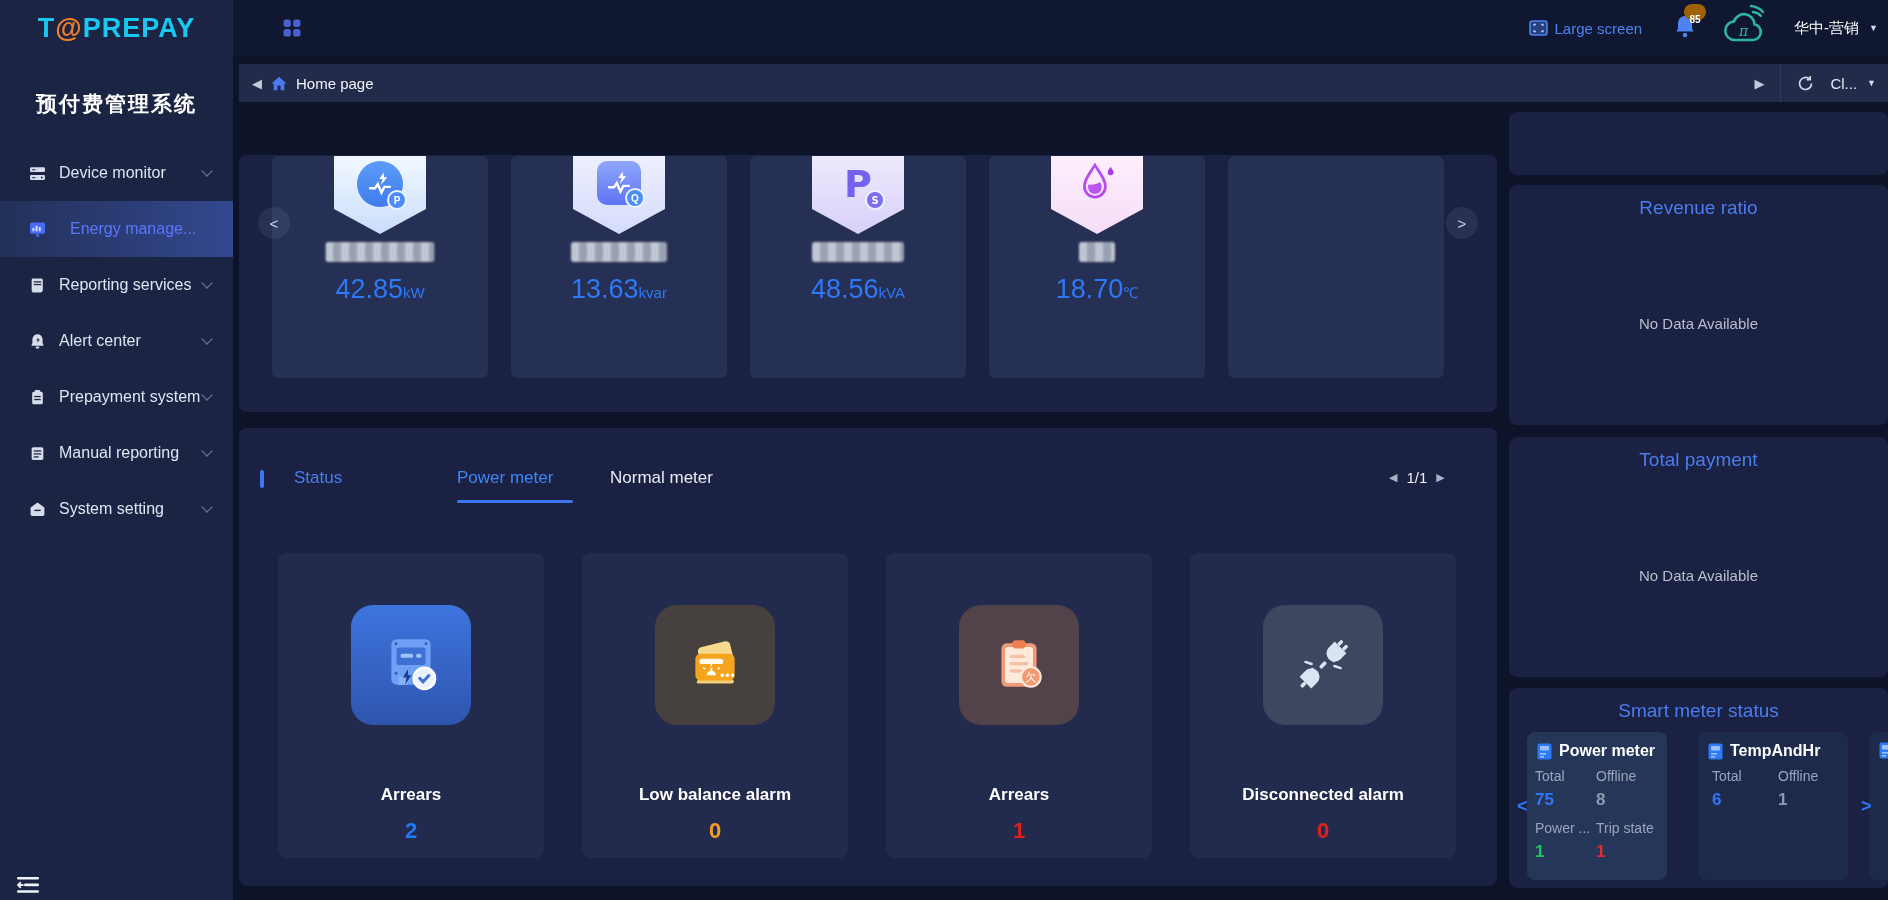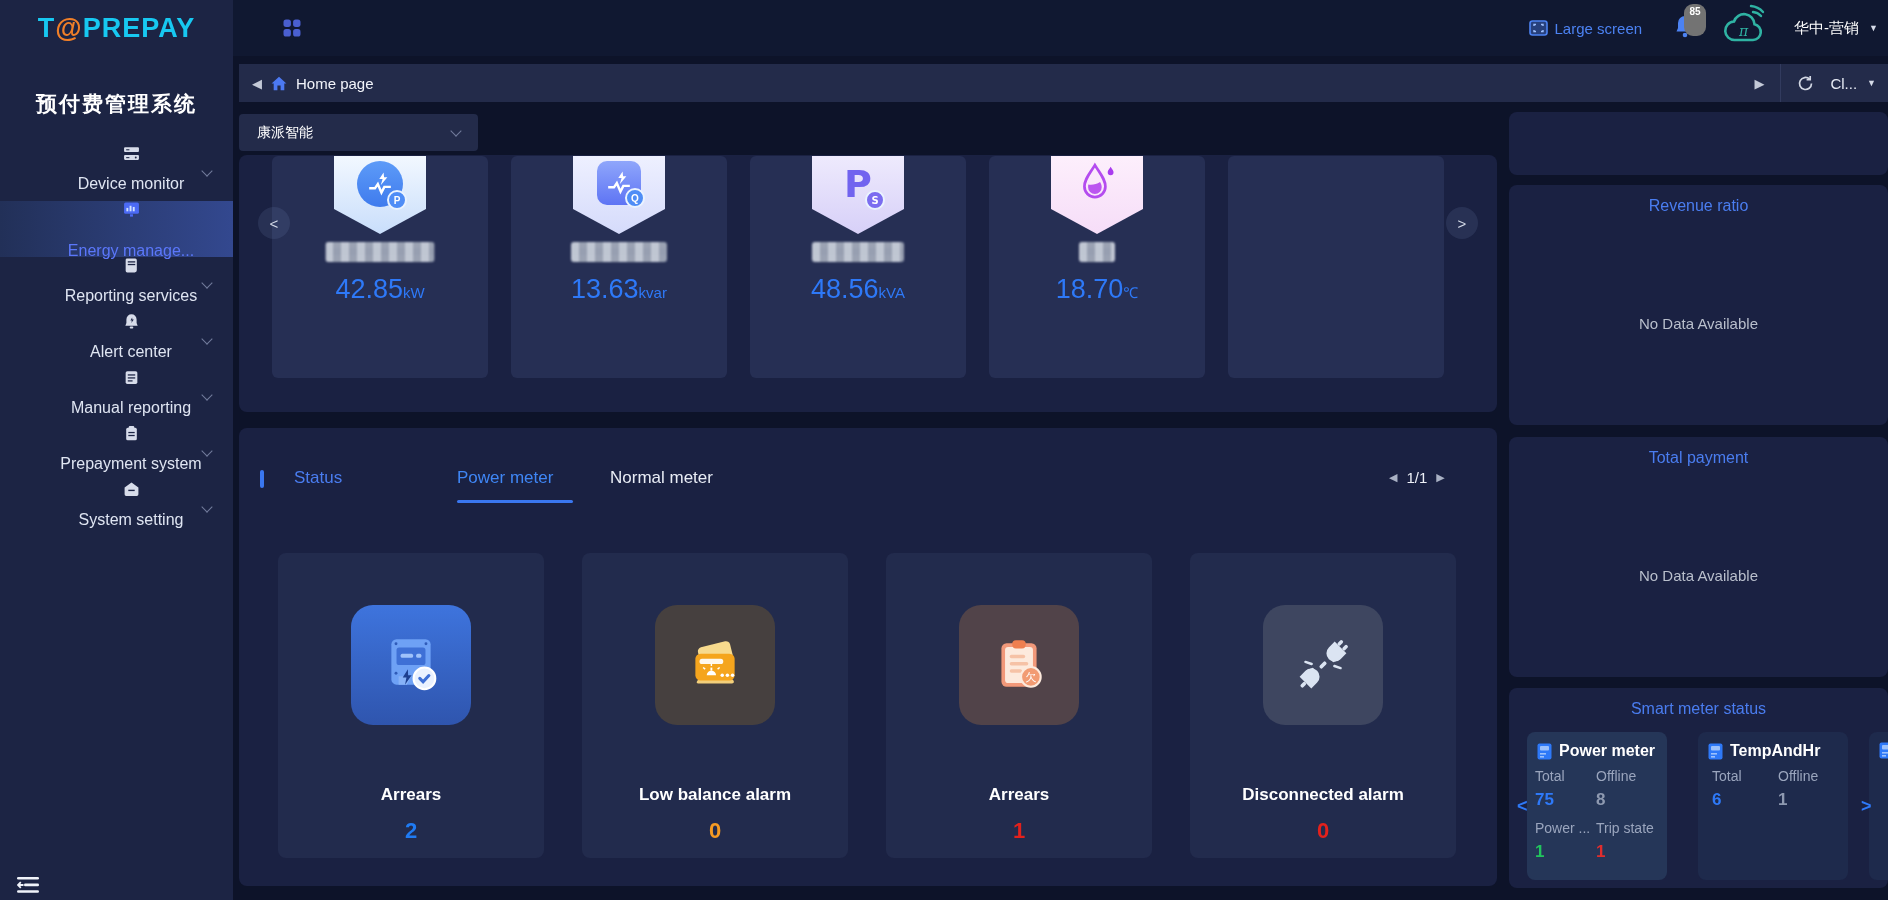--- a/index.html
+++ b/index.html
@@ -7,35 +7,35 @@
   #app { position:relative; width:1888px; height:900px; overflow:hidden;
          background:#0d1329; font-family:"Liberation Sans",sans-serif; color:#e6eaf4; }
 
   
   .sidebar { position:absolute; left:0; top:0; width:233px; height:900px; background:#1c2444; z-index:5; }
   .logo { padding-top:13px; text-align:center; font-size:27px; font-weight:800; letter-spacing:1px; color:#17c8f1; }
   .logo .at { color:#f07f28; }
   .sys-title { margin-top:46px; text-align:center; font-size:21px; font-weight:700; color:#ffffff; letter-spacing:2px; }
   .menu { position:absolute; top:145px; left:0; right:0; }
   .menu-item { position:relative; height:56px; display:flex; align-items:center; padding-left:29px; gap:13px;
-               font-size:16px; color:#dfe5f2; cursor:pointer;flex-direction:column; }
+               font-size:16px; color:#dfe5f2; cursor:pointer; }
   .menu-item svg { flex:0 0 auto; color:#d7dcea; }
   .menu-item.active { background:linear-gradient(90deg,#223058,#33488f); color:#5b77fa;gap:24px; }
   .menu-item.active svg { color:#4b6af5; }
   .chev { position:absolute; right:22px; top:50%; width:8px; height:8px; margin-top:-6px;
           border-right:1.6px solid #727c9c; border-bottom:1.6px solid #727c9c; transform:rotate(45deg); }
   .collapse-btn { position:absolute; left:17px; bottom:6px; width:22px; height:18px; cursor:pointer; }
 
   
   .topbar { position:absolute; left:233px; top:0; width:1655px; height:56px; background:#101831; }
   .grid-icon { position:absolute; left:50px; top:19px; }
   .tb-right { position:absolute; right:10px; top:0; height:56px; display:flex; align-items:center; }
   .large-screen { display:flex; align-items:center; gap:7px; color:#4c82f2; font-size:15px; cursor:pointer; }
   .bell-wrap { position:relative; margin-left:32px; cursor:pointer; }
-  .badge { position:absolute; left:10px; top:-10px; min-width:22px; height:32px; padding:0 4px; background:#737373;
+  .badge { position:absolute; left:10px; top:-10px; min-width:22px; height:16px; padding:8px 4px; background:#a16207;
            border-radius:9px; color:#fff; font-size:10px; line-height:16px; text-align:center; font-weight:700; }
   .cloud-wrap { margin-left:26px; }
   .user-wrap { margin-left:26px; display:flex; align-items:center; gap:10px; color:#fff; font-size:15px; cursor:pointer; }
   .caret { font-size:9px; color:#d6dbe8; }
 
   
   .crumbbar { position:absolute; left:239px; top:64px; width:1649px; height:38px; background:#232b4a; }
   .crumb-left { position:absolute; left:13px; top:0; height:38px; display:flex; align-items:center; gap:9px; }
   .tri { color:#c3c9d7; font-size:13px; cursor:pointer; }
   .crumb-title { color:#f2f4fa; font-size:15px; }
@@ -110,21 +110,21 @@
   .scard .lbl { margin-top:60px; font-size:17px; font-weight:700; color:#fff; }
   .scard .val { margin-top:13px; font-size:22px; font-weight:700; }
   .val.v-blue { color:#1f7bf4; } .val.v-orange { color:#f59a23; } .val.v-red { color:#e3211c; }
 
   
   .rpanel { position:absolute; left:1509px; width:379px; background:#1a2142; border-radius:8px; }
   .rp-a { top:112px; height:63px; }
   .rp-b { top:185px; height:240px; }
   .rp-c { top:437px; height:240px; }
   .rp-d { top:688px; height:200px; overflow:hidden; }
-  .rp-title { position:absolute; top:12px; left:0; right:0; text-align:center; font-size:16px; color:#4a7df0; }
+  .rp-title { position:absolute; top:12px; left:0; right:0; text-align:center; font-size:19px; color:#4a7df0; }
   .rp-empty { position:absolute; top:130px; left:0; right:0; text-align:center; font-size:15px; color:#b9bfcc; }
   .sm-cards { position:absolute; left:0; top:44px; right:0; height:148px; }
   .smcard { position:absolute; top:0; height:148px; border-radius:8px; background:#1e2a4c; cursor:pointer; }
   .smcard.sel { background:#253658; }
   .smcard.k1 { left:18px; width:140px; }
   .smcard.k2 { left:189px; width:150px; }
   .smcard.k3 { left:360px; width:150px; }
   .sm-head { position:absolute; left:10px; top:10px; display:flex; align-items:center; gap:7px;
              font-size:16px; font-weight:700; color:#fff; white-space:nowrap; }
   .sm-lbl { position:absolute; font-size:14px; color:#9aa5bd; white-space:nowrap; }
@@ -177,36 +177,36 @@
         <svg width="17" height="17" viewBox="0 0 16 16" fill="currentColor">
             <path d="M8 1.2A4.8 4.8 0 0 0 3.2 6v3.4L2.2 12h11.6l-1-2.6V6A4.8 4.8 0 0 0 8 1.2z"></path>
             <rect x="6.3" y="12.8" width="3.4" height="1.9" rx="0.95"></rect>
             <path d="M8.6 4.2L7 7h1.4l-.6 2.4L10.2 6H8.8z" fill="#1c2444"></path>
           </svg>
         <span>Alert center</span>
         <span class="chev"></span>
       </div>
       <div class="menu-item">
         <svg width="17" height="17" viewBox="0 0 16 16" fill="currentColor">
+            <rect x="3" y="2.6" width="10" height="11.8" rx="1.5"></rect>
+            <rect x="5.4" y="1" width="5.2" height="3" rx="1"></rect>
+            <rect x="5" y="6.5" width="6" height="1.2" fill="#1c2444"></rect>
+            <rect x="5" y="9.3" width="6" height="1.2" fill="#1c2444"></rect>
+          </svg>
+        <span>Prepayment system</span>
+        <span class="chev"></span>
+      </div>
+      <div class="menu-item">
+        <svg width="17" height="17" viewBox="0 0 16 16" fill="currentColor">
             <rect x="2.5" y="2" width="11" height="12" rx="1.6"></rect>
             <rect x="4.5" y="5" width="7" height="1.2" fill="#1c2444"></rect>
             <rect x="4.5" y="7.8" width="7" height="1.2" fill="#1c2444"></rect>
             <rect x="4.5" y="10.6" width="4.5" height="1.2" fill="#1c2444"></rect>
           </svg>
         <span>Manual reporting</span>
-        <span class="chev"></span>
-      </div>
-      <div class="menu-item">
-        <svg width="17" height="17" viewBox="0 0 16 16" fill="currentColor">
-            <rect x="3" y="2.6" width="10" height="11.8" rx="1.5"></rect>
-            <rect x="5.4" y="1" width="5.2" height="3" rx="1"></rect>
-            <rect x="5" y="6.5" width="6" height="1.2" fill="#1c2444"></rect>
-            <rect x="5" y="9.3" width="6" height="1.2" fill="#1c2444"></rect>
-          </svg>
-        <span>Prepayment system</span>
         <span class="chev"></span>
       </div>
       <div class="menu-item">
         <svg width="17" height="17" viewBox="0 0 16 16" fill="currentColor">
             <path d="M8 1.5l6.5 4.5v6.5A1.5 1.5 0 0 1 13 14H3a1.5 1.5 0 0 1-1.5-1.5V6z"></path>
             <rect x="5" y="8.2" width="6" height="1.3" fill="#1c2444"></rect>
           </svg>
         <span>System setting</span>
         <span class="chev"></span>
       </div>
@@ -274,24 +274,20 @@
           <path d="M14.5 8.5a6 6 0 1 1-1.9-4.4" stroke="#d3d8e4" stroke-width="1.7"></path>
           <path d="M13.2 1v3.6H9.6" stroke="#d3d8e4" stroke-width="1.7"></path>
         </svg>
       <span class="clock-dd">
         <span>Cl...</span>
         <span class="caret">▼</span>
       </span>
     </div>
   </div>
 
-  <div class="org-select">
-    <span class="label">康派智能</span>
-    <span class="chev" style="position:static;margin-top:-4px;"></span>
-  </div>
 
   <div class="metrics-panel">
     <div class="metrics-row">
 
       <div class="mcard c1">
         <div class="pennant">
           <div class="p-ic round">
             <svg width="26" height="26" viewBox="0 0 18 18" fill="none">
                 <path d="M1.5 12h4l2-3 2.5 6 2-4h4.5" stroke="#fff" stroke-width="1.7"></path>
                 <path d="M11.5 1l-3 4.6h2.3L9.5 9.8l4.6-5.4h-2.3z" fill="#fff"></path>

